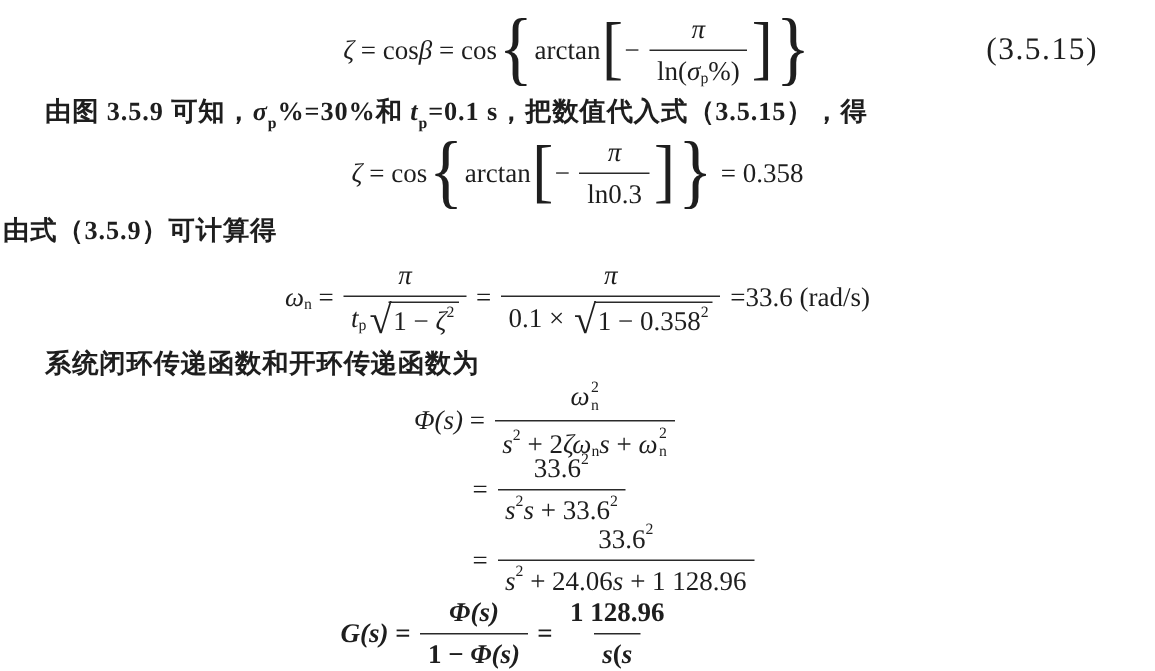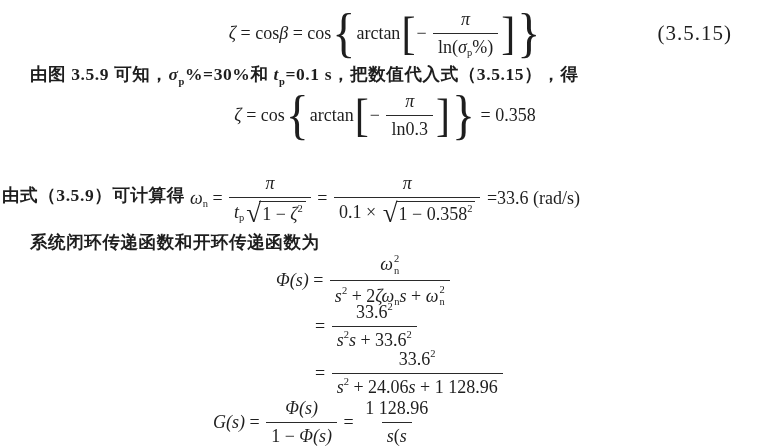--- a/index.html
+++ b/index.html
@@ -68,21 +68,21 @@
     <span>− </span>
     <span class="frac">
       <span class="num"><span class="it">π</span></span>
       <span class="den"><span>ln0.3</span></span>
     </span>
     <span class="fence-sq">]</span>
     <span class="fence-br">}</span>
     <span> = 0.358</span>
   </div>
 
-  <p class="cjk" style="top:141px; left:2px;margin-top:42px;">由式（3.5.9）可计算得</p>
+  <p class="cjk" style="top:141px; left:2px;">由式（3.5.9）可计算得</p>
 
   <div class="eq centered" style="top:170px; height:57px;">
     <span class="it">ω</span>
     <span class="subs">n</span>
     <span> = </span>
     <span class="frac">
       <span class="num"><span class="it">π</span></span>
       <span class="den">
         <span class="it">t</span>
         <span class="subs">p</span>
@@ -164,21 +164,21 @@
       <span class="den">
         <span class="it">s</span>
         <span class="sup">2</span>
         <span> + 24.06</span>
         <span class="it">s</span>
         <span> + 1 128.96</span>
       </span>
     </span>
   </div>
 
-  <div class="eq" style="top:398px; left:213px; height:48px;">
+  <div class="eq" style="top:398px; left:227px; height:48px;font-weight:bold;">
     <span class="it">G(s)</span>
     <span> = </span>
     <span class="frac">
       <span class="num"><span class="it">Φ(s)</span></span>
       <span class="den">
         <span>1 − </span>
         <span class="it">Φ(s)</span>
       </span>
     </span>
     <span> = </span>

